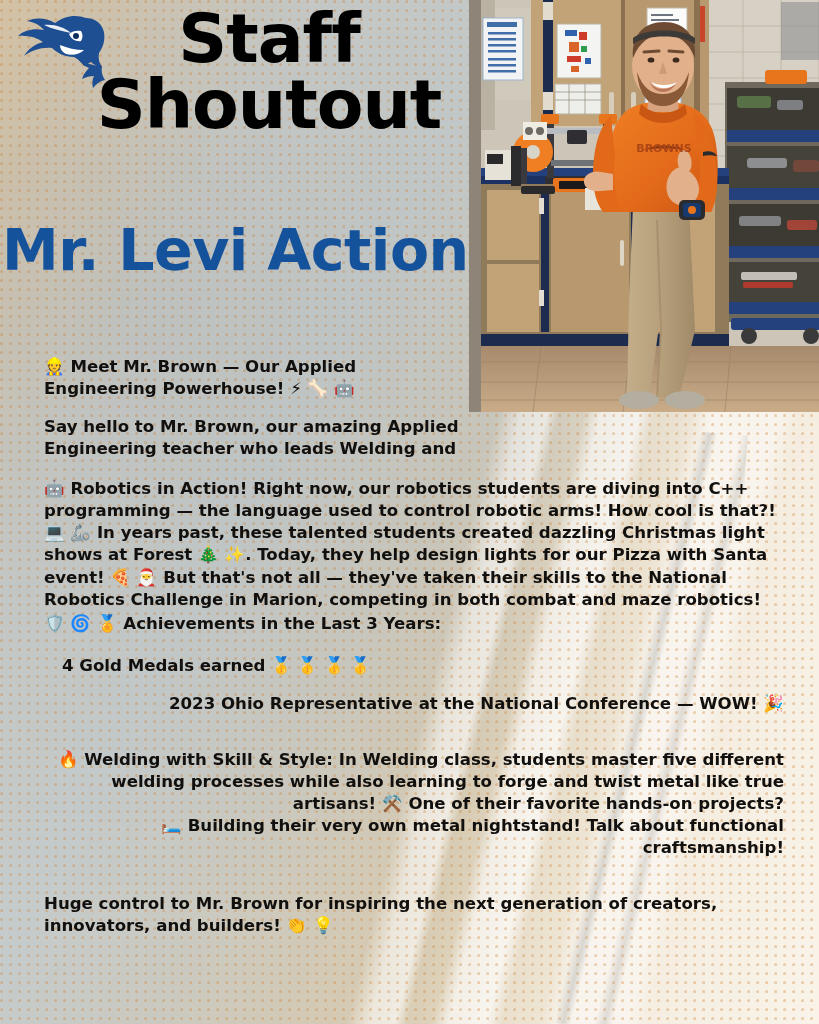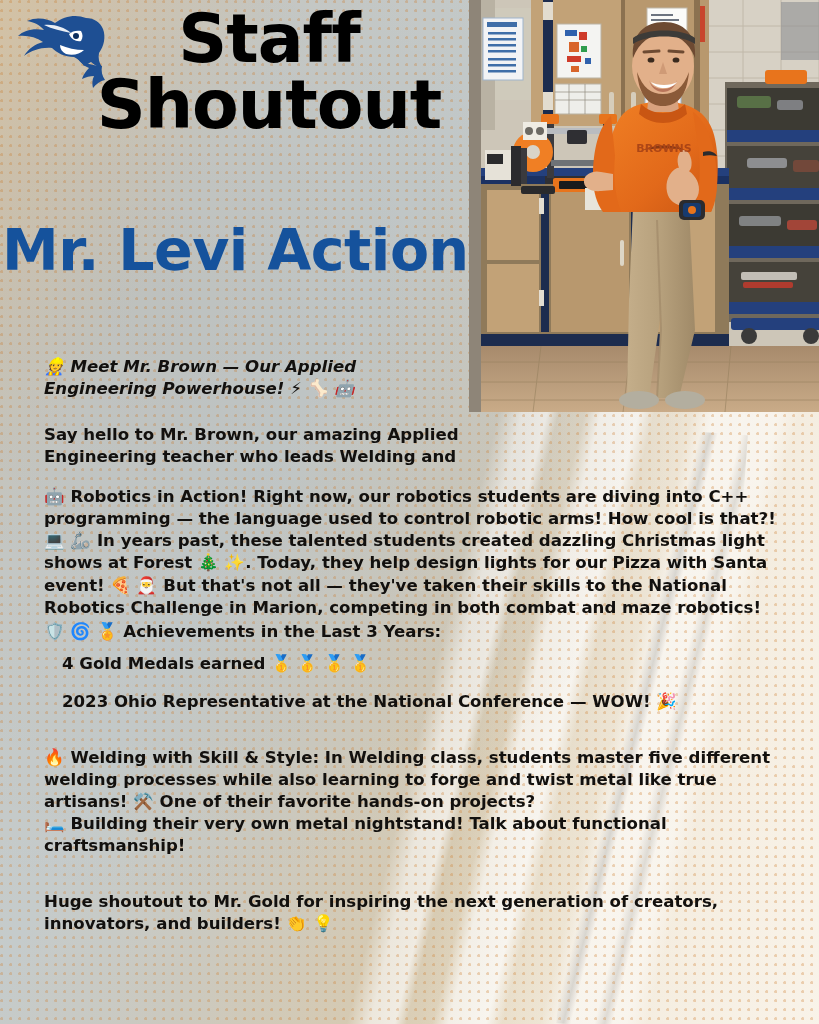--- a/index.html
+++ b/index.html
@@ -150,22 +150,22 @@
     left: 44px;
     top: 356px;
     width: 740px;
     color: #12100e;
     font-family: "DejaVu Sans", sans-serif;
     font-weight: 700;
     font-size: 16.6px;
     line-height: 1.33;
   }
   .para { margin: 0 0 18px 0; }
-  .para.tight { margin-bottom: 24px; font-style: italic; }
-  .para.gap-lg { margin-bottom: 34px; }
+  .para.tight { margin-bottom: 16px; }
+  .para.gap-lg { margin-bottom: 34px; text-align: right; }
   .indent1 { display: block; padding-left: 18px; }
 </style>
 </head>
 <body>
 
 <div class="poster">
 
   <div class="bg-base"></div>
   <div class="bg-streaks"></div>
   <div class="bg-wedge"></div>
@@ -436,40 +436,40 @@
 
     <p class="para" style="margin-bottom:2px">
       <span>🤖 Robotics in Action! Right now, our robotics students are diving into C++</span><br>
       <span>programming — the language used to control robotic arms! How cool is that?!</span><br>
       <span>💻 🦾 In years past, these talented students created dazzling Christmas light</span><br>
       <span>shows at Forest 🎄 ✨. Today, they help design lights for our Pizza with Santa</span><br>
       <span>event! 🍕 🎅 But that's not all — they've taken their skills to the National</span><br>
       <span>Robotics Challenge in Marion, competing in both combat and maze robotics!</span>
     </p>
 
-    <p class="para" style="margin-bottom:10px">
+    <p class="para" style="margin-bottom:20px">
       <span>🛡️ 🌀 🏅 Achievements in the Last 3 Years:</span>
     </p>
 
     <p class="para" style="margin-bottom:16px">
       <span class="indent1">4 Gold Medals earned 🥇 🥇 🥇 🥇</span>
     </p>
 
     <p class="para gap-lg">
       <span class="indent1">2023 Ohio Representative at the National Conference — WOW! 🎉</span>
     </p>
 
     <p class="para gap-lg">
       <span>🔥 Welding with Skill &amp; Style: In Welding class, students master five different</span><br>
       <span>welding processes while also learning to forge and twist metal like true</span><br>
       <span>artisans! ⚒️ One of their favorite hands-on projects?</span><br>
       <span>🛏️ Building their very own metal nightstand! Talk about functional</span><br>
       <span>craftsmanship!</span>
     </p>
 
     <p class="para">
-      <span>Huge shoutout to Mr. Gold for inspiring the next generation of creators,</span><br>
+      <span>Huge control to Mr. Brown for inspiring the next generation of creators,</span><br>
       <span>innovators, and builders! 👏 💡</span>
     </p>
 
   </div>
 
 </div>
 
 </body></html>

